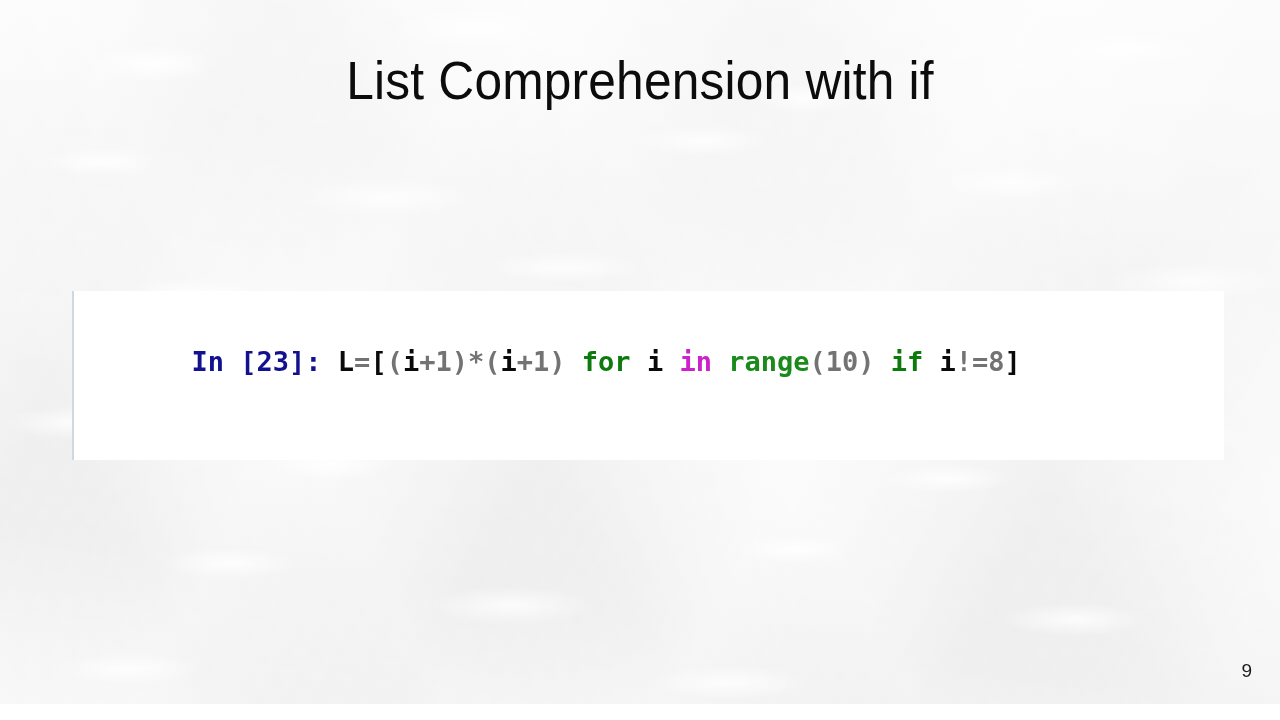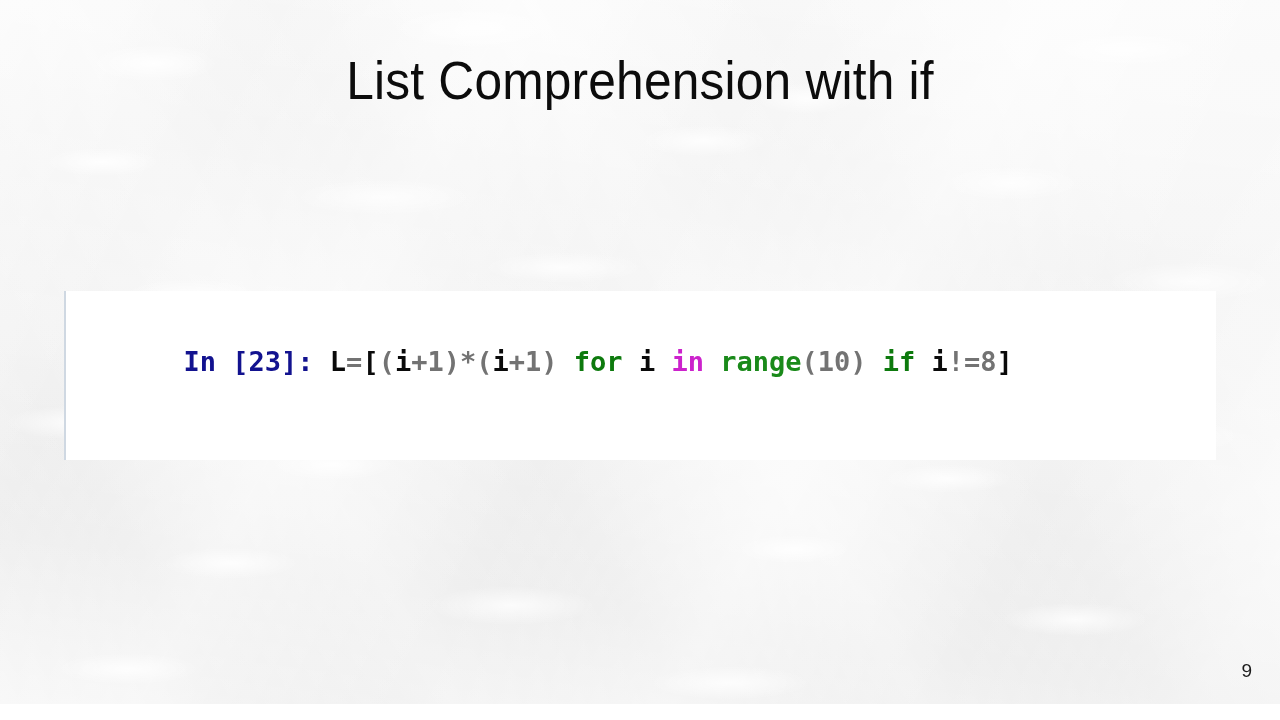--- a/index.html
+++ b/index.html
@@ -62,21 +62,21 @@
     color: #0c0c0c;
     letter-spacing: 0.2px;
     transform: scaleX(0.92);
     transform-origin: center top;
     white-space: nowrap;
   }
 
   
   #code-panel {
     position: absolute;
-    left: 64px;
+    left: 72px;
     top: 291px;
     width: 1152px;
     height: 169px;
     background: #ffffff;
     border-left: 2px solid #cfd8e2;
     box-sizing: border-box;
     padding: 18px 0 0 20px;
     overflow: hidden;
   }
 

